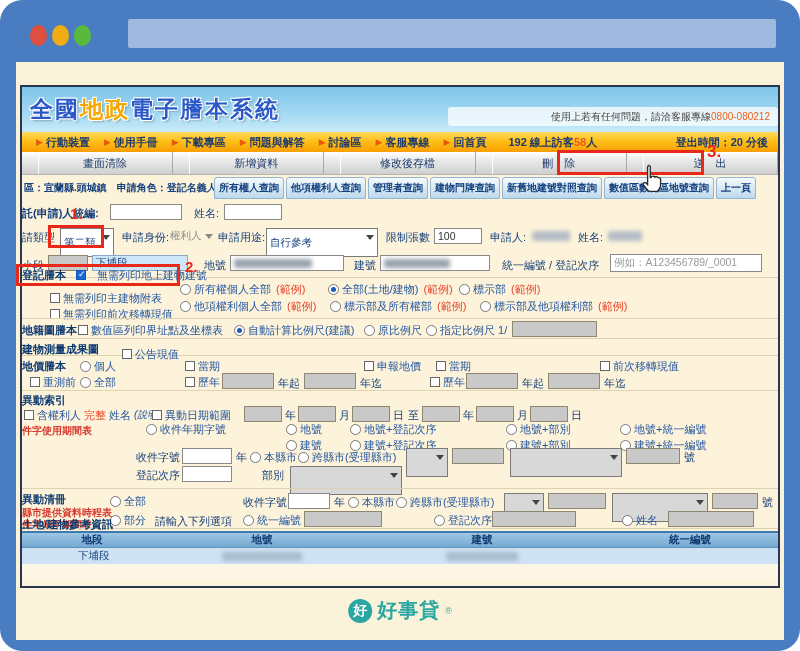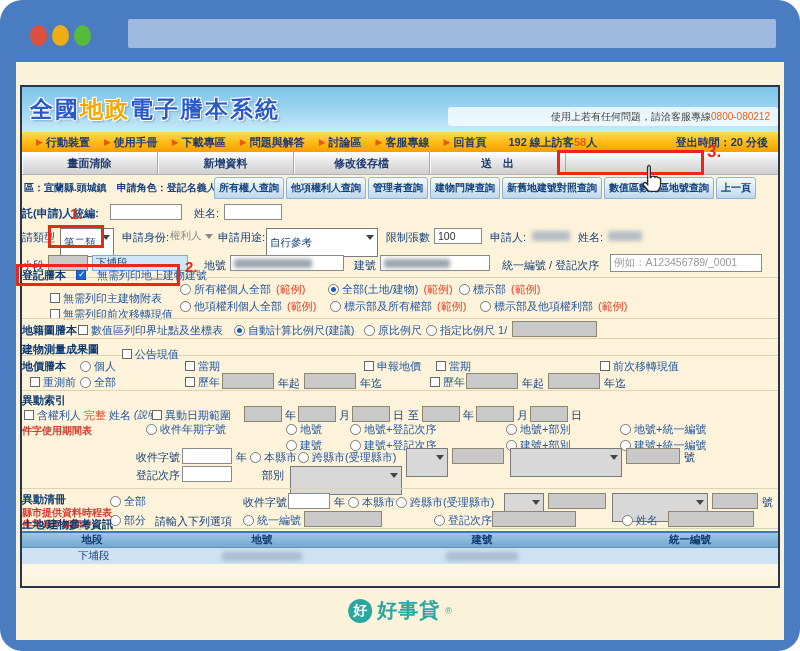--- a/index.html
+++ b/index.html
@@ -17,21 +17,21 @@
   .t-blue{color:#2b59c8;} .t-orange{color:#f6a800;}
   .support{position:absolute;right:8px;top:23px;font-size:10px;color:#44403a;white-space:nowrap;}
   .support b{color:#f06018;font-weight:normal;}
   .menubar{position:absolute;left:0;top:45px;width:756px;height:20px;background:linear-gradient(180deg,#ffd95e,#ffc019 45%,#f79f00);display:flex;align-items:center;font-size:11px;font-weight:bold;color:#1c3a6e;}
   .mitem{margin-left:14px;white-space:nowrap;cursor:pointer;display:flex;align-items:center;}
   .bull{color:#e8590c;margin-right:3px;font-size:9px;}
   .visitors{margin-left:22px;white-space:nowrap;}
   .visitors b{color:#e85a20;}
   .logout{margin-left:auto;margin-right:10px;white-space:nowrap;}
   .toolbar{position:absolute;left:0;top:65px;width:756px;height:23px;background:linear-gradient(180deg,#ffffff,#e9e9e9 40%,#cfcfcf);display:flex;border-bottom:1px solid #b5b5b5;box-sizing:border-box;}
-  .tbtn{width:135px;height:100%;display:flex;align-items:center;justify-content:center;font-size:11px;font-weight:bold;color:#1c3a6e;border-right:1px solid #a8a8a8;box-shadow:inset 1px 1px 0 #fff;cursor:pointer;white-space:nowrap;}
+  .tbtn{width:135px;height:100%;display:flex;align-items:center;justify-content:center;font-size:11px;font-weight:normal;color:#1c3a6e;border-right:1px solid #a8a8a8;box-shadow:inset 1px 1px 0 #fff;cursor:pointer;white-space:nowrap;margin-left:16px;}
   .tbtn:last-of-type{width:143px;}
   .tfill{flex:1;}
   .tabrow{position:absolute;left:0;top:88px;width:756px;height:25px;display:flex;align-items:flex-end;}
   .context{position:absolute;left:2px;top:6px;font-size:10px;font-weight:bold;color:#14407e;white-space:nowrap;}
   .tabs{position:absolute;left:192px;bottom:1px;display:flex;gap:2px;border-radius:6px;}
   .tab{background:linear-gradient(180deg,#f6fbfe,#d9eaf6 50%,#bdd8ec);border:1px solid #92b4d2;border-radius:3px 3px 0 0;padding:3px 4px;font-size:10px;font-weight:bold;color:#14407e;white-space:nowrap;cursor:pointer;}
   
   .form{position:absolute;left:0;top:113px;width:756px;height:386px;font-size:11px;}
   .ab{position:absolute;white-space:nowrap;}
   .lb{color:#16407c;font-size:11px;white-space:nowrap;}
@@ -123,20 +123,21 @@
           <span>回首頁</span>
         </span>
       <span class="visitors"><span>192 線上訪客</span><b>58</b><span>人</span></span>
       <span class="logout">登出時間：20 分後</span>
     </div>
 
     <div class="toolbar">
       <div class="tbtn">畫面清除</div>
       <div class="tbtn">新增資料</div>
       <div class="tbtn">修改後存檔</div>
+      <div class="tbtn">刪　除</div>
       <div class="tbtn">送　出</div>
       <div class="tfill"></div>
     </div>
 
     <div class="tabrow">
       <span class="context">區：宜蘭縣.頭城鎮　申請角色：登記名義人代理人</span>
       <span class="tabs">
         <span class="tab">所有權人查詢</span>
         <span class="tab">他項權利人查詢</span>
         <span class="tab">管理者查詢</span>

